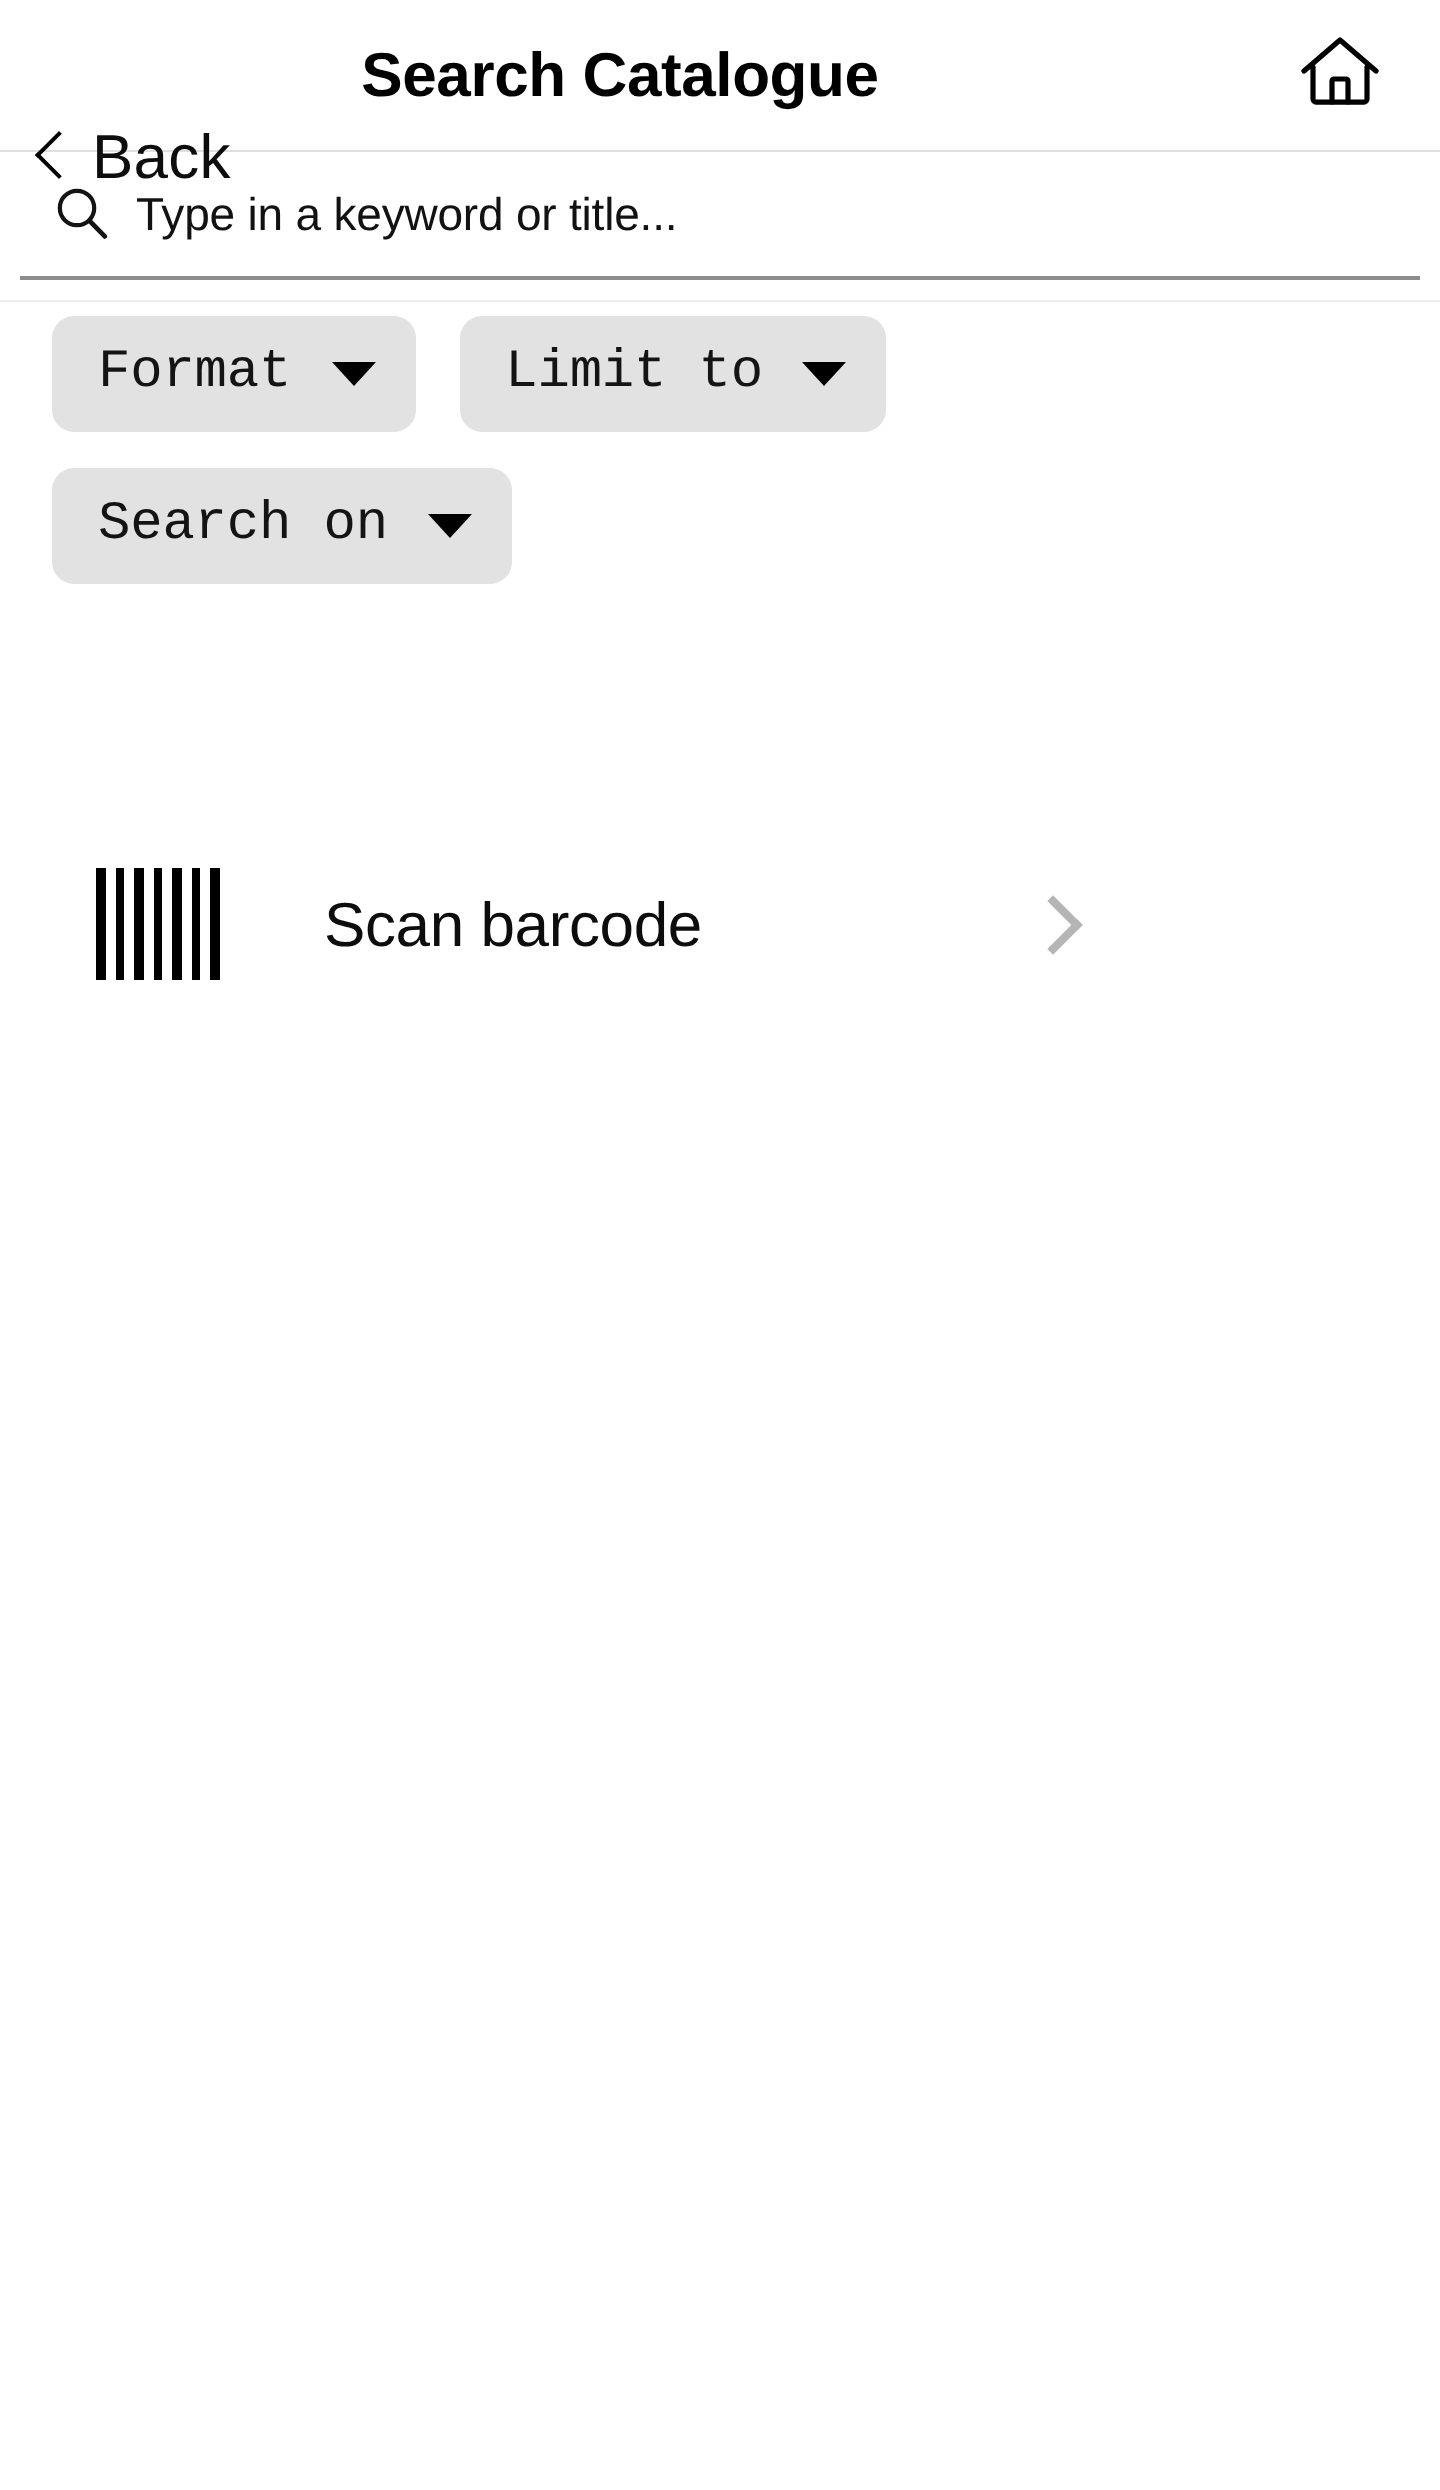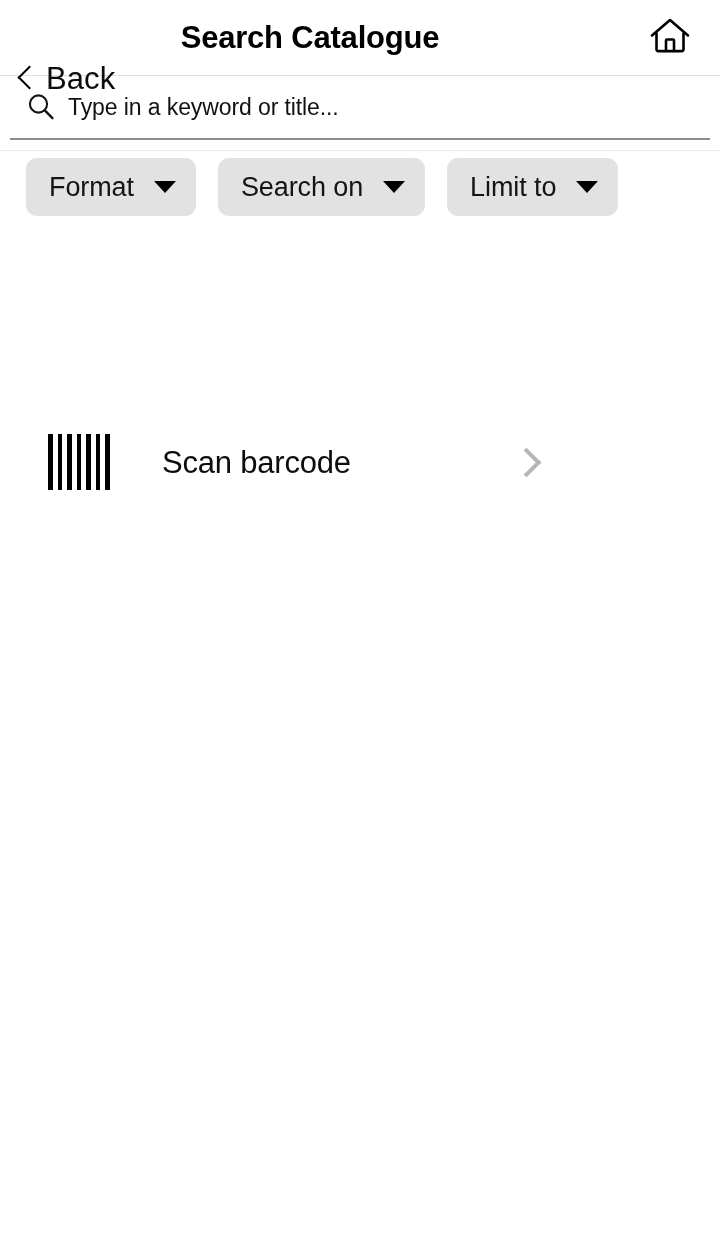--- a/index.html
+++ b/index.html
@@ -153,21 +153,21 @@
   .chip {
     background: #e2e2e2;
     border: none;
     border-radius: 11px;
     height: 58px;
     padding: 0 20px 0 23px;
     display: inline-flex;
     align-items: center;
     gap: 20px;
     cursor: pointer;
-    font-family: Liberation Sans, sans-serif;
+    font-family: Liberation Mono, monospace;
   }
 
   .chip-label {
     font-size: 27px;
     color: #141414;
     line-height: 1;
     letter-spacing: -0.1px;
     white-space: nowrap;
   }
 
@@ -278,26 +278,26 @@
   <div class="thin-divider"></div>
 
   <div class="filters">
 
     <button class="chip">
       <span class="chip-label">Format</span>
       <span class="caret-down"></span>
     </button>
 
     <button class="chip">
-      <span class="chip-label">Search on</span>
+      <span class="chip-label">Limit to</span>
       <span class="caret-down"></span>
     </button>
 
     <button class="chip">
-      <span class="chip-label">Limit to</span>
+      <span class="chip-label">Search on</span>
       <span class="caret-down"></span>
     </button>
 
 
   </div>
 
   <div class="scan-row">
     <span class="barcode-icon">
       <i></i>
         <i></i>

